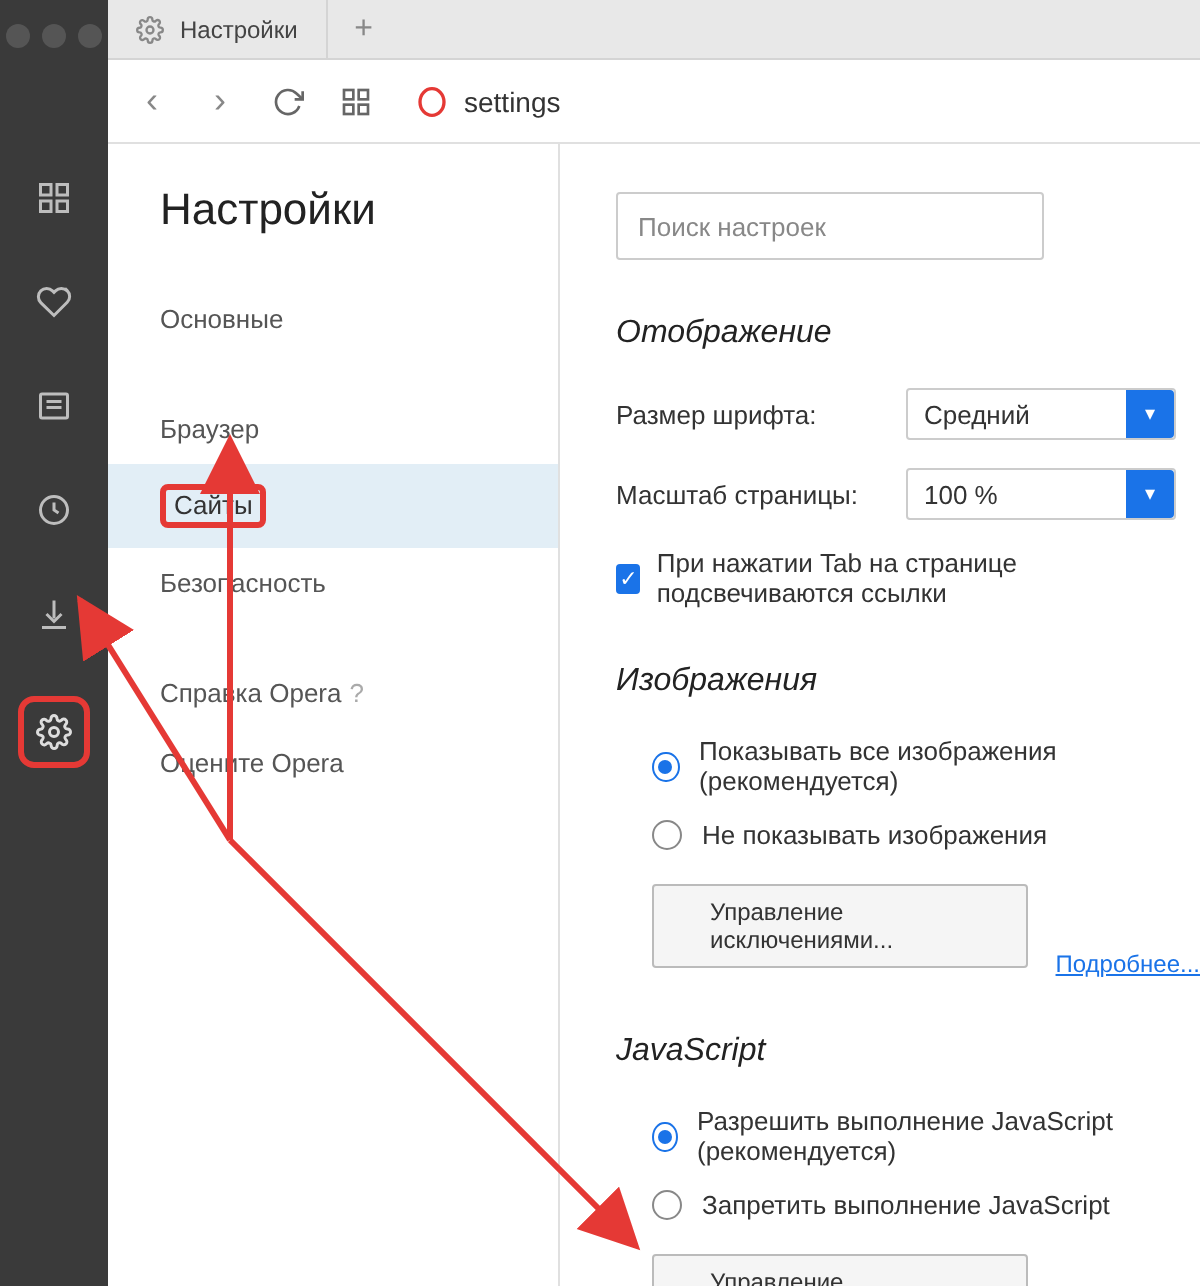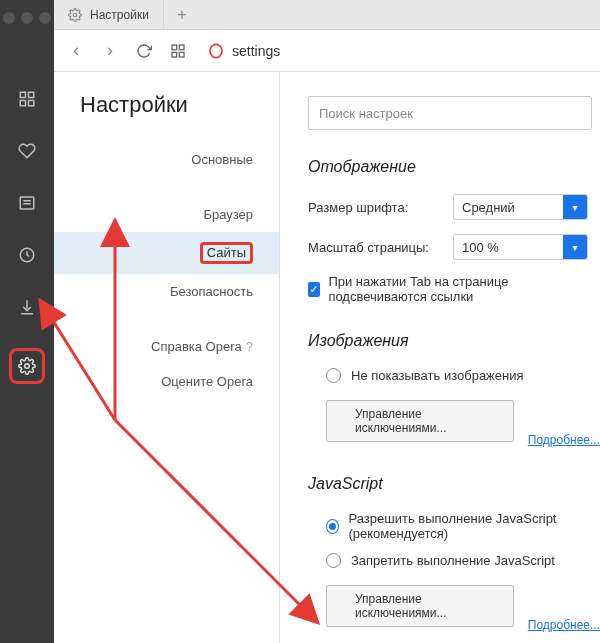--- a/index.html
+++ b/index.html
@@ -27,29 +27,29 @@
   .nav-btn { width: 24px; height: 24px; display: flex; align-items: center; justify-content: center; color: #888; font-size: 18px; }
   .addr { flex: 1; display: flex; align-items: center; gap: 8px; height: 28px; padding: 0 8px; font-size: 14px; color: #333; }
   .addr svg { flex: none; }
 
   
   .content { flex: 1; display: flex; min-height: 0; }
 
   
   .setnav { width: 225px; padding: 20px 0 0 0; }
   .setnav h1 { font-size: 22px; font-weight: 400; color: #222; padding: 0 0 24px 26px; }
-  .navitem { font-size: 13px; color: #555; padding: 10px 26px; cursor: default; text-align: right; }
+  .navitem { font-size: 13px; color: #555; padding: 10px 26px; cursor: default; }
   .navitem.active { background: #e2eef6; color: #333; font-weight: 500; }
   .navspacer { height: 20px; }
   .navitem .q { color: #aaa; margin-left: 4px; }
   .sites-box { display: inline-block; border: 3px solid #e53935; border-radius: 4px; padding: 0 4px 1px 4px; }
 
   
   .setbody { flex: 1; border-left: 1px solid #e0e0e0; padding: 24px 0 0 28px; overflow: hidden; font-size: 13px; color: #333; }
-  .search-box { width: 284px; height: 34px; border: 1px solid #ccc; border-radius: 2px; padding: 0 10px; font-size: 13px; color: #888; display: flex; align-items: center; margin-bottom: 28px; }
+  .search-box { width: 214px; height: 34px; border: 1px solid #ccc; border-radius: 2px; padding: 0 10px; font-size: 13px; color: #888; display: flex; align-items: center; margin-bottom: 28px; }
   .section-h { font-size: 16px; font-weight: 500; color: #222; margin: 0 0 18px 0; font-style: italic; }
   .row { display: flex; align-items: center; margin-bottom: 14px; }
   .row-label { width: 145px; }
   .select { width: 135px; height: 26px; border: 1px solid #ccc; border-radius: 2px; display: flex; align-items: center; justify-content: space-between; padding: 0 0 0 8px; font-size: 13px; color: #333; background: #fff; }
   .select .arrow { width: 24px; height: 100%; background: #1a73e8; display: flex; align-items: center; justify-content: center; color: #fff; font-size: 10px; border-radius: 0 2px 2px 0; }
   .chk-row { display: flex; align-items: center; gap: 8px; margin-bottom: 24px; }
   .chk { width: 15px; height: 15px; background: #1a73e8; border-radius: 2px; display: flex; align-items: center; justify-content: center; color: #fff; font-size: 11px; }
   .section { margin-bottom: 28px; }
   .radio-row { display: flex; align-items: center; gap: 10px; margin: 0 0 12px 18px; }
   .radio { width: 15px; height: 15px; border: 1px solid #888; border-radius: 50%; display: flex; align-items: center; justify-content: center; }
@@ -192,20 +192,24 @@
         </div>
         <div class="chk-row">
           <div class="chk">✓</div>
           <span>При нажатии Tab на странице подсвечиваются ссылки</span>
         </div>
       </div>
 
       <div class="section">
         <div class="section-h">Изображения</div>
         <div class="radio-row">
+          <div class="radio checked"></div>
+          <span>Показывать все изображения (рекомендуется)</span>
+        </div>
+        <div class="radio-row">
           <div class="radio"></div>
           <span>Не показывать изображения</span>
         </div>
         <div class="btnlink-row">
           <div class="btn">Управление исключениями...</div>
           <span class="link">Подробнее...</span>
         </div>
       </div>
 
       <div class="section">

